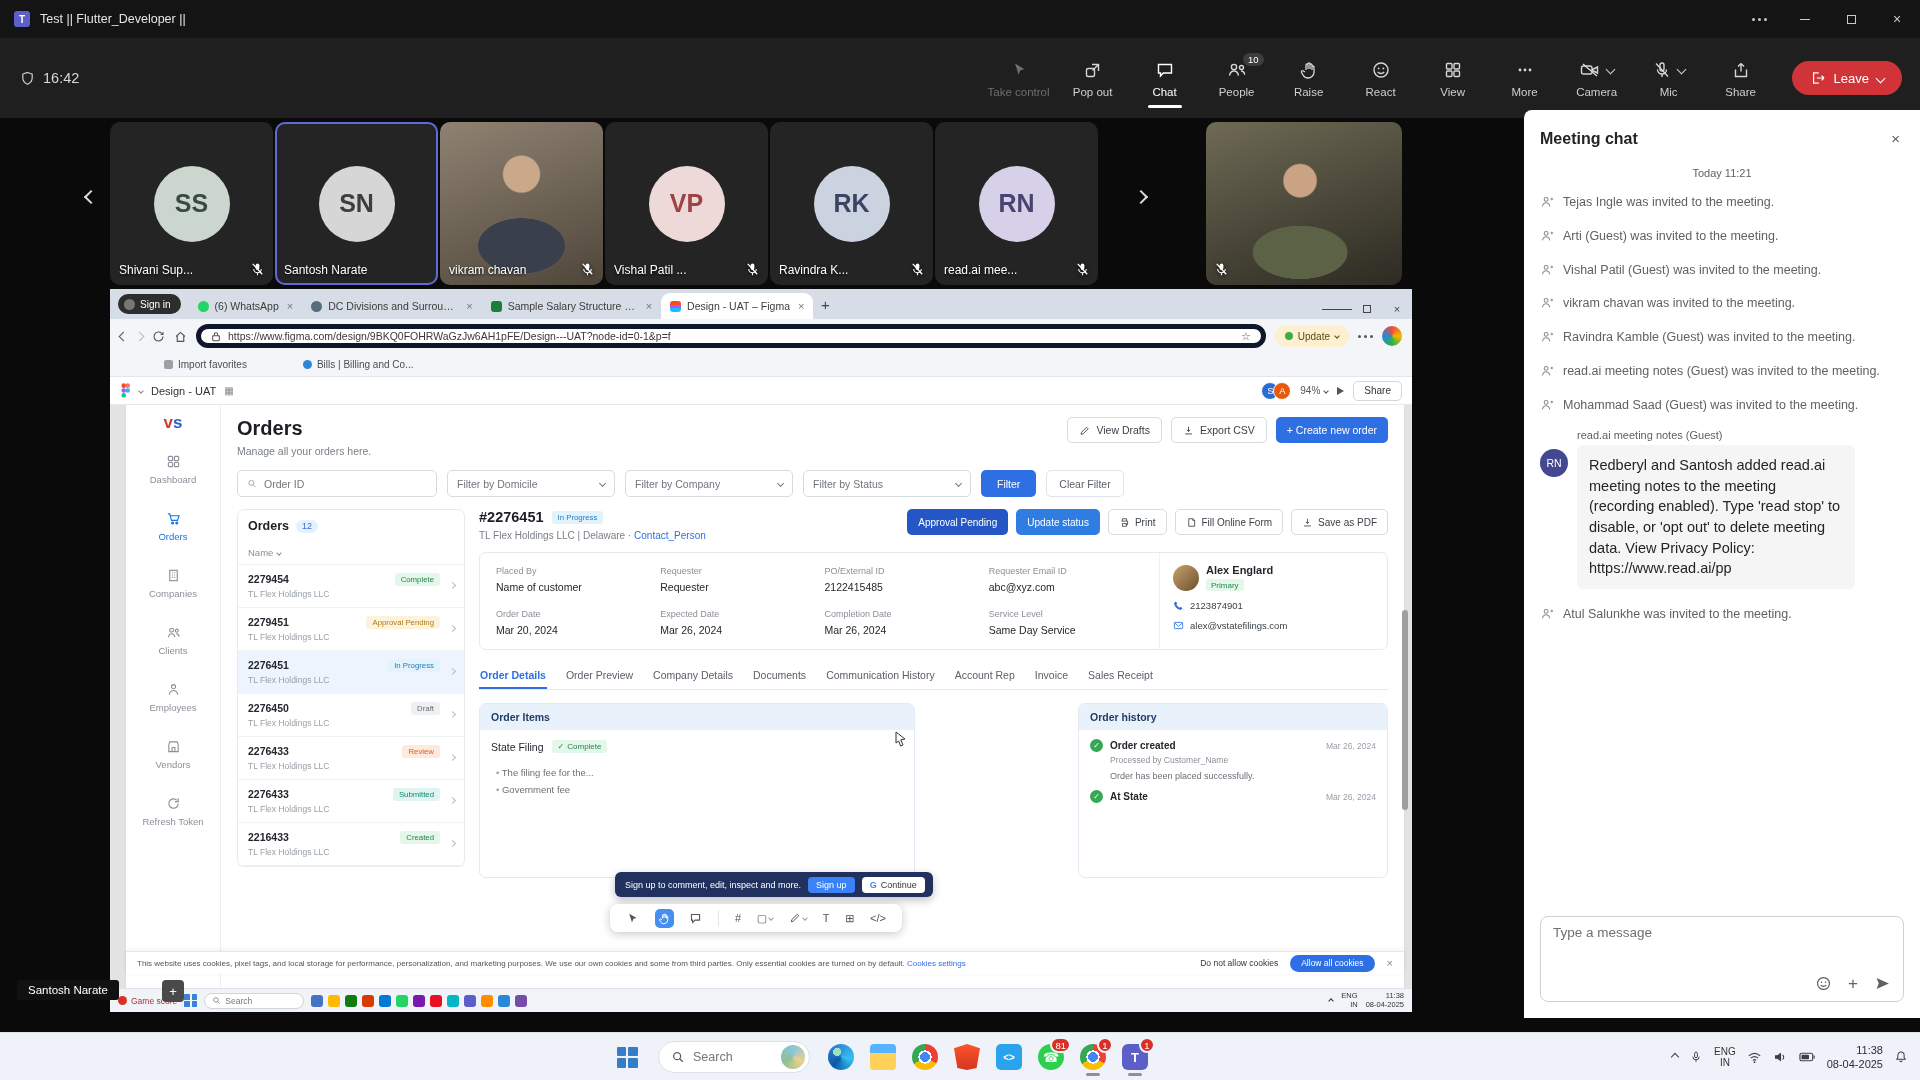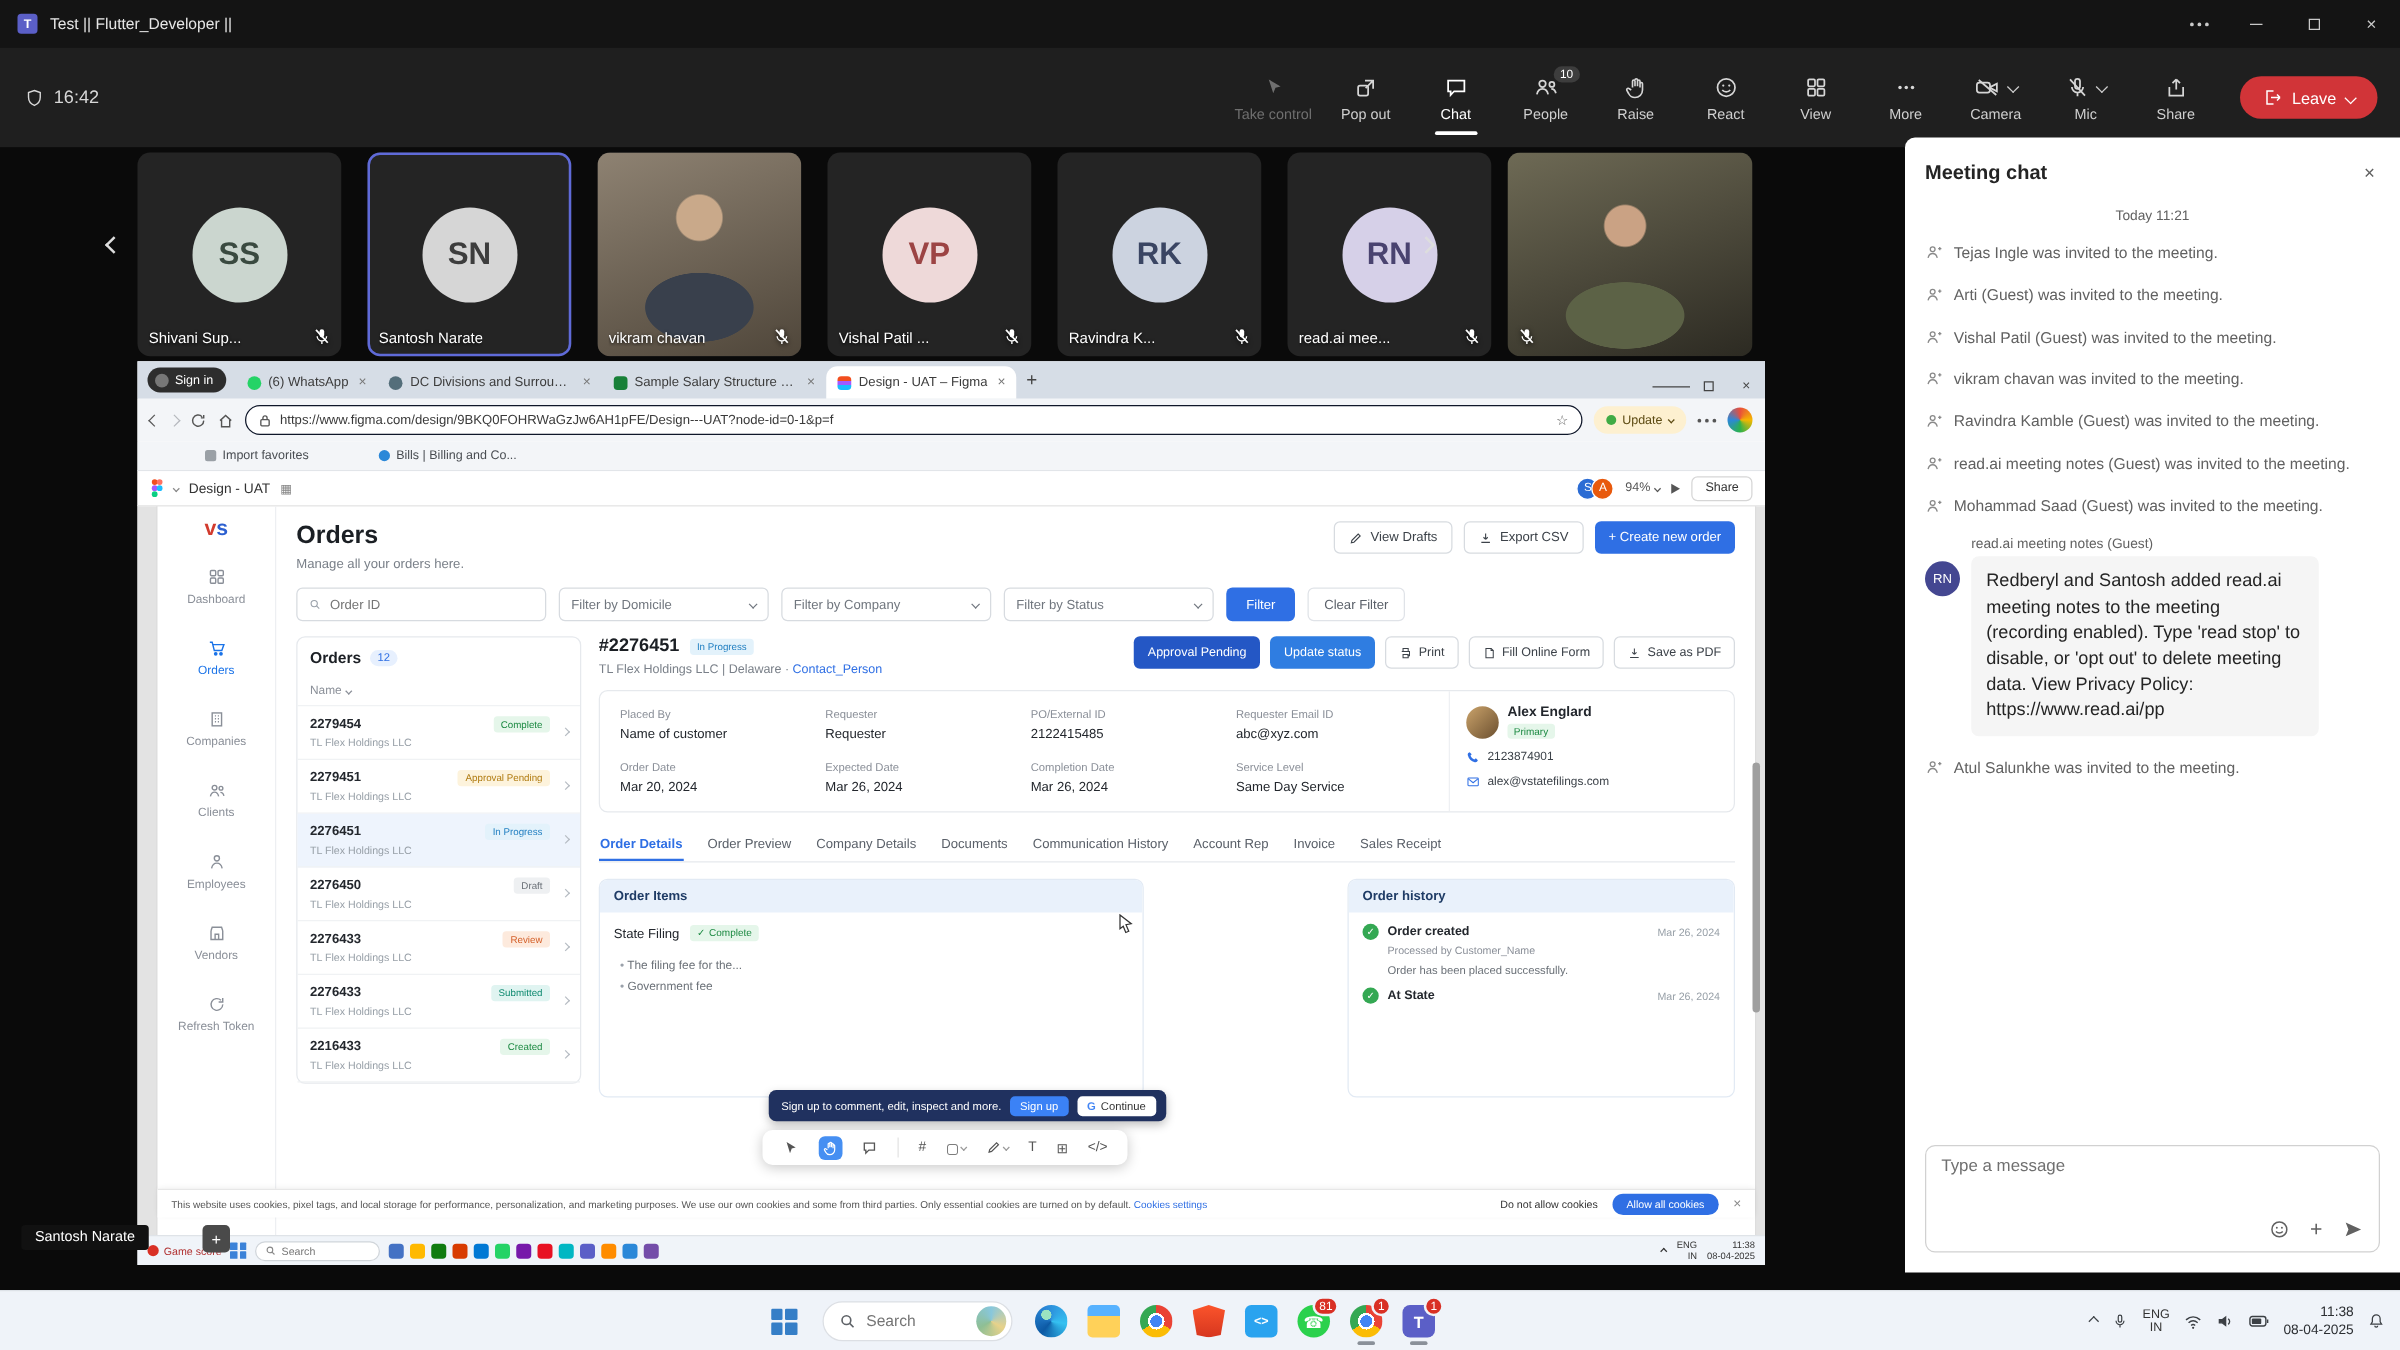--- a/index.html
+++ b/index.html
@@ -36,21 +36,21 @@
   .mb-badge{position:absolute;top:0;right:6px;background:#3d3d3d;color:#fff;border-radius:9px;font-size:9.5px;padding:1px 5px;}
   .mb-item .withchev{display:flex;align-items:center;gap:6px;}
   .leave-btn{height:34px;background:#d13438;border-radius:17px;color:#fff;display:flex;align-items:center;gap:8px;font-size:13px;padding:0 18px;margin:0 18px 0 12px;}
 
   
   .stage{position:absolute;left:0;top:118px;width:1920px;height:914px;background:#0a0a0a;}
   .strip-arrow{position:absolute;top:62px;color:#ddd;padding:8px;}
   .strip-arrow .chev{width:10px;height:10px;border-width:2px;}
   .arrow-left{left:78px;}
   .arrow-right{left:1128px;}
-  .tiles{position:absolute;left:110px;top:4px;display:flex;gap:21px;}
+  .tiles{position:absolute;left:110px;top:4px;display:flex;gap:2px;}
   .tile{width:163px;height:163px;background:#242424;border-radius:10px;position:relative;overflow:hidden;flex:none;}
   .tile.selected{outline:2.5px solid #5f6ad8;outline-offset:-2.5px;}
   .tile-photo{display:none;position:absolute;inset:0;}
   .tile-photo.show{display:block;}
   .tile-photo.p1{background:radial-gradient(circle at 50% 32%,#c9a98a 0 13%,transparent 14%),radial-gradient(ellipse 44% 28% at 50% 76%,#39404c 0 60%,transparent 61%),linear-gradient(160deg,#8e8272,#4f463a);}
   .tile-photo.p2{background:radial-gradient(circle at 48% 36%,#caa284 0 11%,transparent 12%),radial-gradient(ellipse 40% 27% at 48% 80%,#5c6246 0 60%,transparent 61%),linear-gradient(160deg,#6e6a55,#2c2a22);}
   .tile-avatar{position:absolute;inset:0;display:flex;align-items:center;justify-content:center;}
   .tile-avatar span{width:76px;height:76px;border-radius:50%;display:flex;align-items:center;justify-content:center;font-size:25px;font-weight:bold;}
   .av-green span{background:#cbd6cf;color:#3a4a40;}
   .av-gray span{background:#d6d6d6;color:#3d3d3d;}
@@ -77,21 +77,21 @@
   .fav-map{background:#546e7a;border-radius:50%;}
   .fav-sheet{background:#188038;}
   .fav-figma{background:linear-gradient(180deg,#f24e1e 33%,#a259ff 33% 66%,#1abcfe 66%);}
   .newtab{width:24px;text-align:center;color:#444;font-size:15px;margin-bottom:6px;flex:none;}
   .bz-spacer{flex:1;}
   .bz-winbtns{display:flex;align-items:center;margin-bottom:4px;}
   .bz-winbtns span{width:30px;display:flex;justify-content:center;color:#444;font-size:11px;}
   .bz-addrbar{height:34px;background:#f3f5f8;display:flex;align-items:center;padding:0 10px;gap:9px;flex:none;}
   .nav-ic{color:#555;display:flex;align-items:center;}
   .nav-ic.dis{color:#b5b8bd;}
-  .urlbox{flex:1;height:24px;background:#fff;border-radius:12px;border:1px solid #0f172a;display:flex;align-items:center;padding:0 10px;gap:7px;font-size:10.5px;color:#3a3a3a;min-width:0;}
+  .urlbox{flex:1;height:24px;background:#fff;border-radius:12px;border:5px solid #0f172a;display:flex;align-items:center;padding:0 10px;gap:7px;font-size:10.5px;color:#3a3a3a;min-width:0;}
   .urltext{flex:1;white-space:nowrap;overflow:hidden;text-overflow:ellipsis;}
   .update-chip{display:flex;align-items:center;gap:5px;background:#fdf0d0;border-radius:12px;height:22px;padding:0 10px;font-size:10px;color:#5c4a12;flex:none;}
   .update-dot{width:8px;height:8px;border-radius:50%;background:#3fab45;}
   .profile-av{width:20px;height:20px;border-radius:50%;background:conic-gradient(#e94e3c,#f5b700,#2bb24c,#2b88d8,#e94e3c);flex:none;}
   .bz-favbar{height:24px;background:#f3f5f8;border-bottom:1px solid #e2e5e9;display:flex;align-items:center;gap:16px;padding:0 14px;font-size:10px;color:#494d52;flex:none;}
   .favitem{display:flex;align-items:center;gap:5px;padding-left:40px;}
   .fav-import{background:#9aa0a6;border-radius:2px;}
   .fav-bills{background:#2b88d8;border-radius:50%;}
 
   

